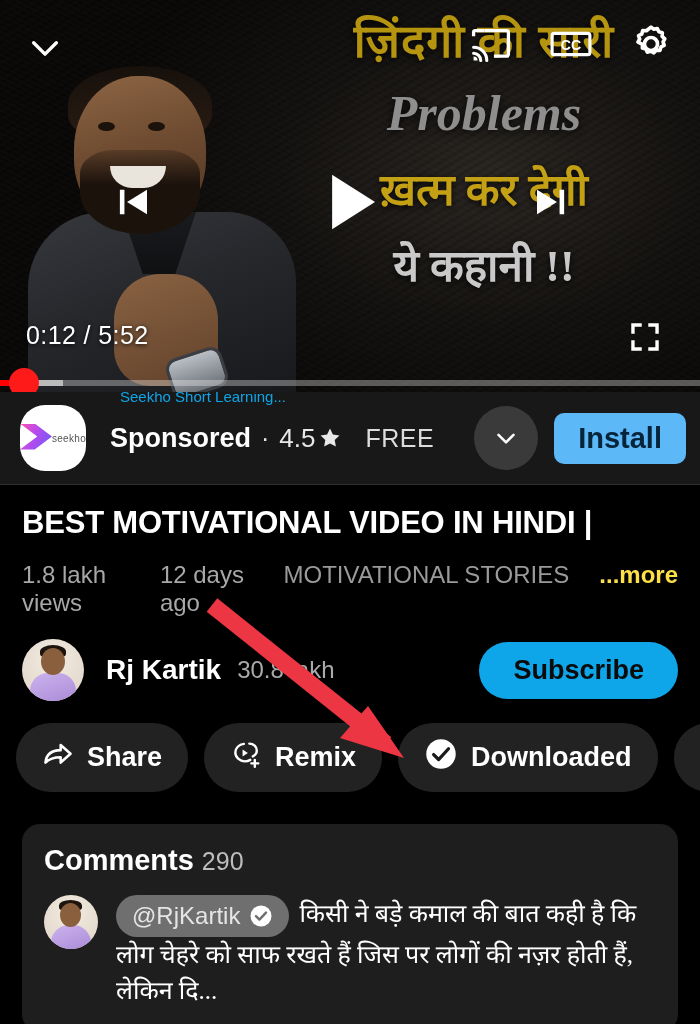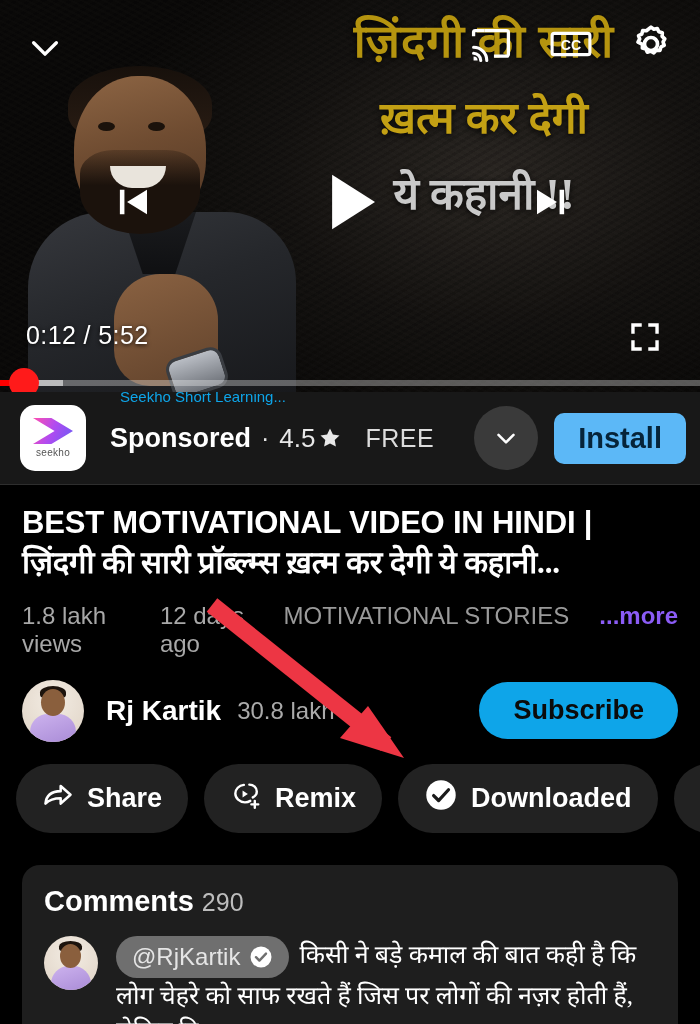--- a/index.html
+++ b/index.html
@@ -126,22 +126,22 @@
 
   
   .ad{
     position:relative; height:92px; background:#181818; display:flex; align-items:center;
     padding:0 14px 0 20px; overflow:hidden;
   }
   .ad-title-clip{
     position:absolute; left:120px; top:-4px; color:#0ea5e9; font-size:15px; white-space:nowrap;
   }
   .ad-icon{
-    width:66px; height:66px; border-radius:15px; background:#fff;
-    display:flex; flex-direction:column; align-items:center; justify-content:center; flex:none;
+    width:66px; height:66px; border-radius:25px; background:#fff;
+    display:flex; flex-direction:row; align-items:center; justify-content:center; flex:none;
   }
   .ad-icon .mark{
     width:40px; height:26px;
     background:linear-gradient(115deg,#ff4fb0 0%, #b14bf0 48%, #6a5cf5 100%);
     clip-path:polygon(0 0, 46% 0, 100% 50%, 46% 100%, 0 100%, 54% 50%);
     margin-bottom:3px;
   }
   .ad-icon .nm{ font-size:10px; color:#555; letter-spacing:.3px; }
   .ad-text{ flex:1; padding-left:24px; display:flex; align-items:center; color:#fff; }
   .ad-sponsored{ font-size:27px; font-weight:700; }
@@ -158,21 +158,21 @@
     font-family:"Liberation Sans", sans-serif;
   }
   .ad-divider{ height:1px; background:#2e2e2e; }
 
   
   .meta{ padding:18px 22px 0 22px; }
   .vid-title{ color:#fff; font-size:31px; font-weight:700; line-height:1.30; letter-spacing:-.2px; }
   .vid-title .ln2{ font-family:"Liberation Serif", serif; font-weight:700; }
   .vid-sub{ margin-top:18px; color:#a8a8a8; font-size:24px; display:flex; align-items:baseline; gap:30px; flex-wrap:nowrap; overflow:hidden;}
   .vid-sub .tag{ color:#9a9a9a; white-space:nowrap; }
-  .vid-sub .more{ color:#8b5cf6; font-weight:700; white-space:nowrap; }
+  .vid-sub .more{ color:#fde047; font-weight:700; white-space:nowrap; }
 
   
   .channel{ display:flex; align-items:center; padding:22px 22px 0 22px; }
   .avatar{
     width:62px; height:62px; border-radius:50%; flex:none; overflow:hidden; position:relative;
     background:radial-gradient(circle at 50% 34%, #f3ece3 0%, #ded2c4 100%);
   }
   .av-head{ position:absolute; left:19px; top:9px; width:24px; height:27px; border-radius:50%; background:#8a5f3d;}
   .av-hair{ position:absolute; left:18px; top:6px; width:26px; height:13px; border-radius:50% 50% 30% 30%; background:#1d140d;}
   .av-body{ position:absolute; left:8px; top:34px; width:46px; height:30px; border-radius:18px 18px 0 0; background:linear-gradient(160deg,#cdb3ee,#a88ad6);}
@@ -239,20 +239,21 @@
       <div class="p-beard"></div>
       <div class="p-eye l"></div>
       <div class="p-eye r"></div>
       <div class="p-smile"></div>
       <div class="p-hands"></div>
       <div class="p-watch"></div>
     </div>
 
     <div class="poster">
       <div class="l1">ज़िंदगी की सारी</div>
+      <div class="l2">Problems</div>
       <div class="l3">ख़त्म कर देगी</div>
       <div class="l4">ये कहानी !!</div>
     </div>
 
     <div class="top-bar">
       <div class="chev-down">
         <svg width="42" height="42" viewBox="0 0 24 24">
             <path d="M5.5 9l6.5 6.5L18.5 9" fill="none" stroke="#fff" stroke-width="1.9" stroke-linecap="round" stroke-linejoin="round"></path>
           </svg>
       </div>
@@ -344,21 +345,20 @@
           <path d="M6 9.5l6 6 6-6" fill="none" stroke="#fff" stroke-width="2" stroke-linecap="round" stroke-linejoin="round"></path>
         </svg>
     </div>
     <button class="ad-install">Install</button>
   </div>
   <div class="ad-divider"></div>
 
   <div class="meta">
     <div class="vid-title">
       <div>BEST MOTIVATIONAL VIDEO IN HINDI |</div>
-      <div class="ln2">ज़िंदगी की सारी प्रॉब्ल्म्स ख़त्म कर देगी ये कहानी...</div>
     </div>
     <div class="vid-sub">
       <span>1.8 lakh views</span>
       <span>12 days ago</span>
       <span class="tag">MOTIVATIONAL STORIES</span>
       <span class="more">...more</span>
     </div>
   </div>
 
   <div class="channel">

